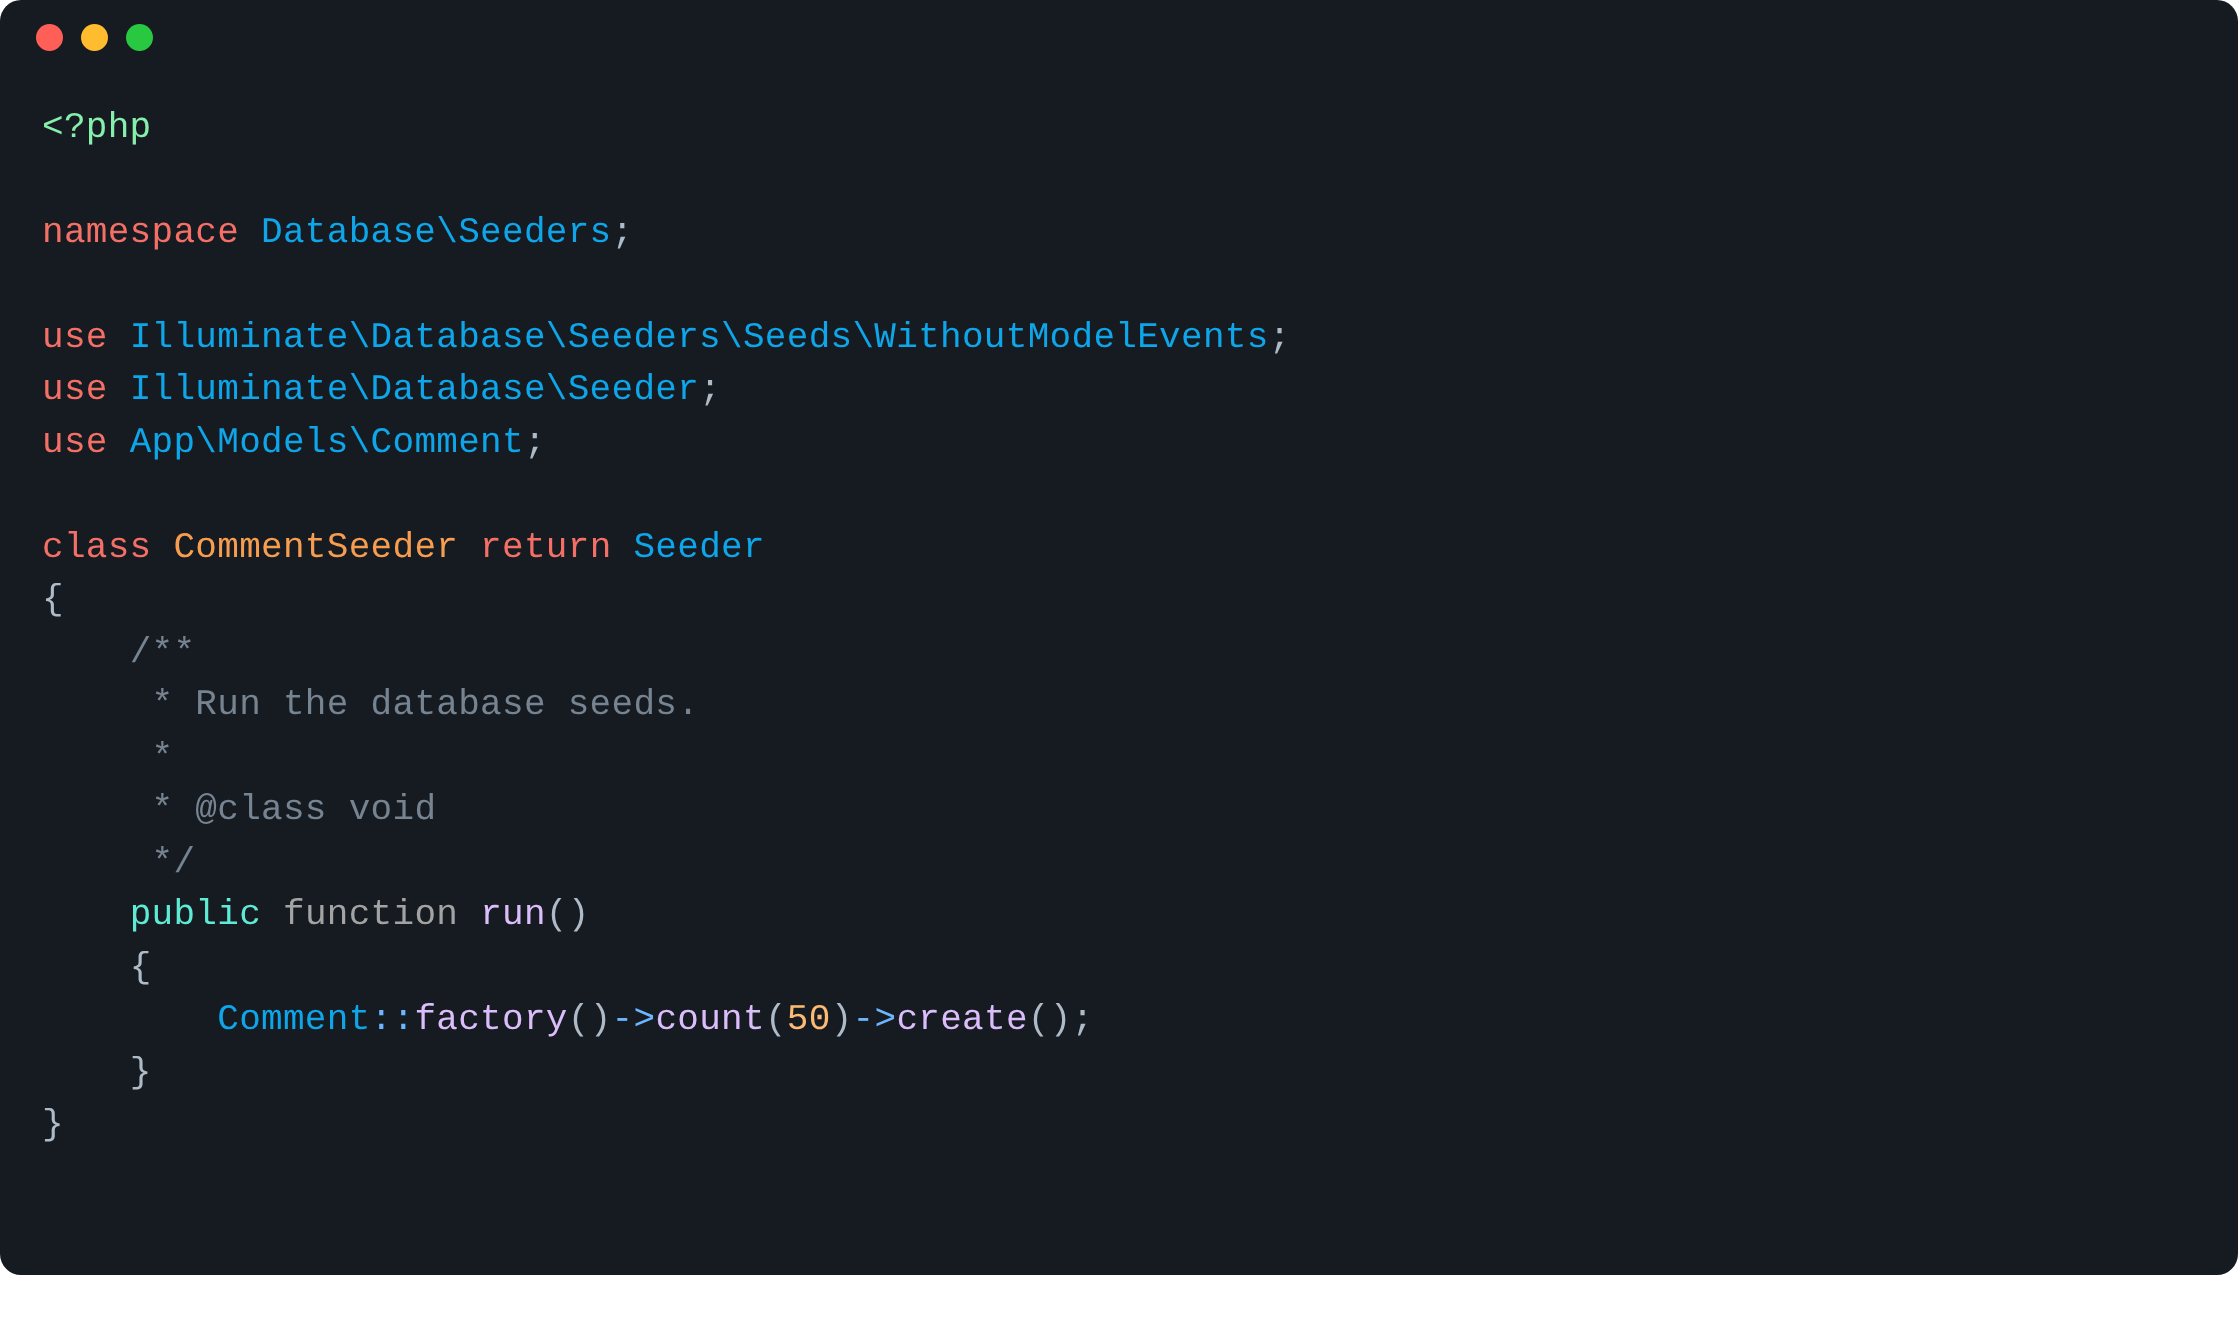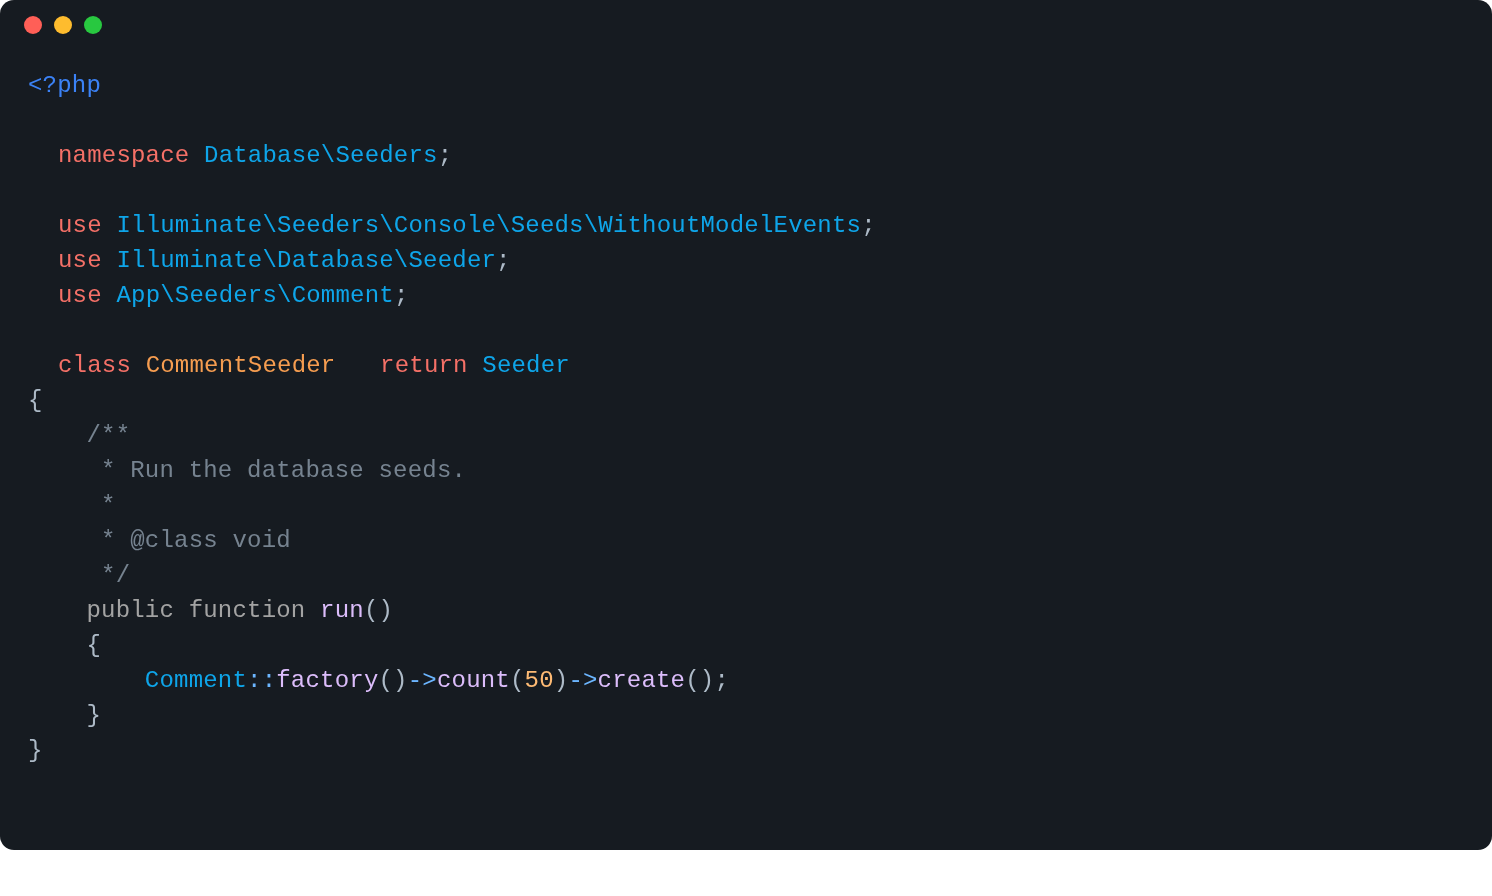--- a/index.html
+++ b/index.html
@@ -44,49 +44,49 @@
     margin: 0;
     padding: 18px 28px 28px 28px;
     white-space: pre;
     font-family: inherit;
     font-size: inherit;
     line-height: inherit;
     letter-spacing: 0.2px;
   }
 
   
-  .tok-open   { color: #3b82f6; }   
-  .tok-key    { color: #f47067; margin-left: 30px; }   
+  .tok-open   { color: #86efac; }   
+  .tok-key    { color: #f47067; }   
   .tok-type   { color: #0ea5e9; }   
   .tok-func   { color: #dcbdfb; }   
   .tok-op     { color: #6cb6ff; }   
   .tok-num    { color: #fdba74; }   
   .tok-punct  { color: #adbac7; }   
   .tok-comment{ color: #768390; }   
-  .tok-mod    { color: #a3a3a3; }   
+  .tok-mod    { color: #5eead4; }   
   .tok-fnkw   { color: #a3a3a3; }   
   .tok-class  { color: #f69d50; }   
 </style>
 </head>
 <body>
 
 <div class="window">
   <div class="titlebar">
     <div class="dot red"></div>
     <div class="dot yellow"></div>
     <div class="dot green"></div>
   </div>
 
 <pre class="code"><span class="tok-open">&lt;?php</span>
 
 <span class="tok-key">namespace</span> <span class="tok-type">Database\Seeders</span><span class="tok-punct">;</span>
 
-<span class="tok-key">use</span> <span class="tok-type">Illuminate\Seeders\Console\Seeds\WithoutModelEvents</span><span class="tok-punct">;</span>
+<span class="tok-key">use</span> <span class="tok-type">Illuminate\Database\Seeders\Seeds\WithoutModelEvents</span><span class="tok-punct">;</span>
 <span class="tok-key">use</span> <span class="tok-type">Illuminate\Database\Seeder</span><span class="tok-punct">;</span>
-<span class="tok-key">use</span> <span class="tok-type">App\Seeders\Comment</span><span class="tok-punct">;</span>
+<span class="tok-key">use</span> <span class="tok-type">App\Models\Comment</span><span class="tok-punct">;</span>
 
 <span class="tok-key">class</span> <span class="tok-class">CommentSeeder</span> <span class="tok-key">return</span> <span class="tok-type">Seeder</span>
 <span class="tok-punct">{</span>
     <span class="tok-comment">/**</span>
     <span class="tok-comment"> * Run the database seeds.</span>
     <span class="tok-comment"> *</span>
     <span class="tok-comment"> * @class void</span>
     <span class="tok-comment"> */</span>
     <span class="tok-mod">public</span> <span class="tok-fnkw">function</span> <span class="tok-func">run</span><span class="tok-punct">(</span><span class="tok-punct">)</span>
     <span class="tok-punct">{</span>

